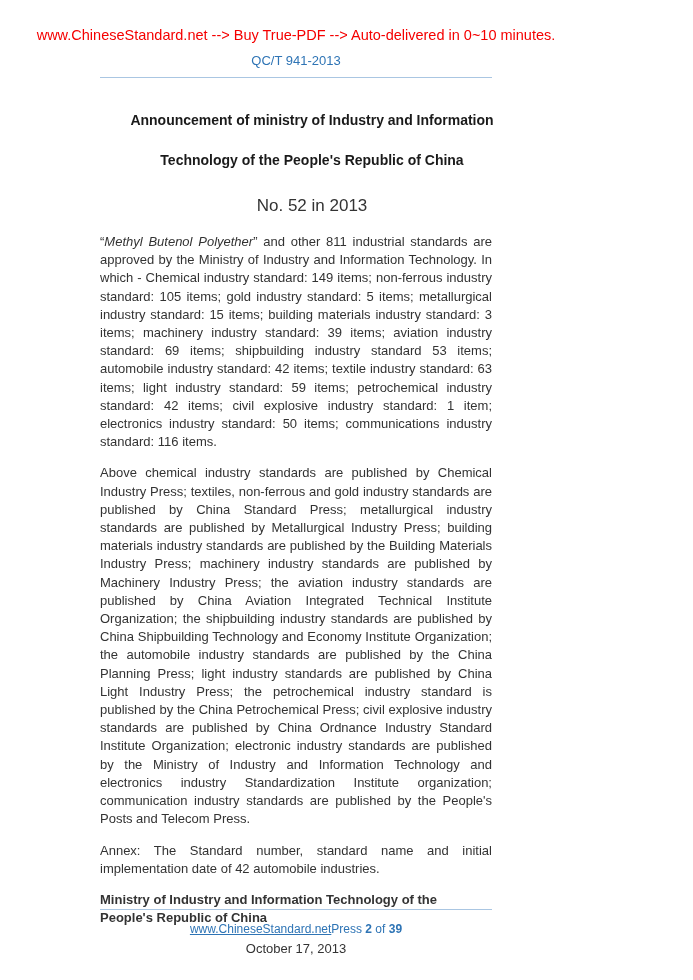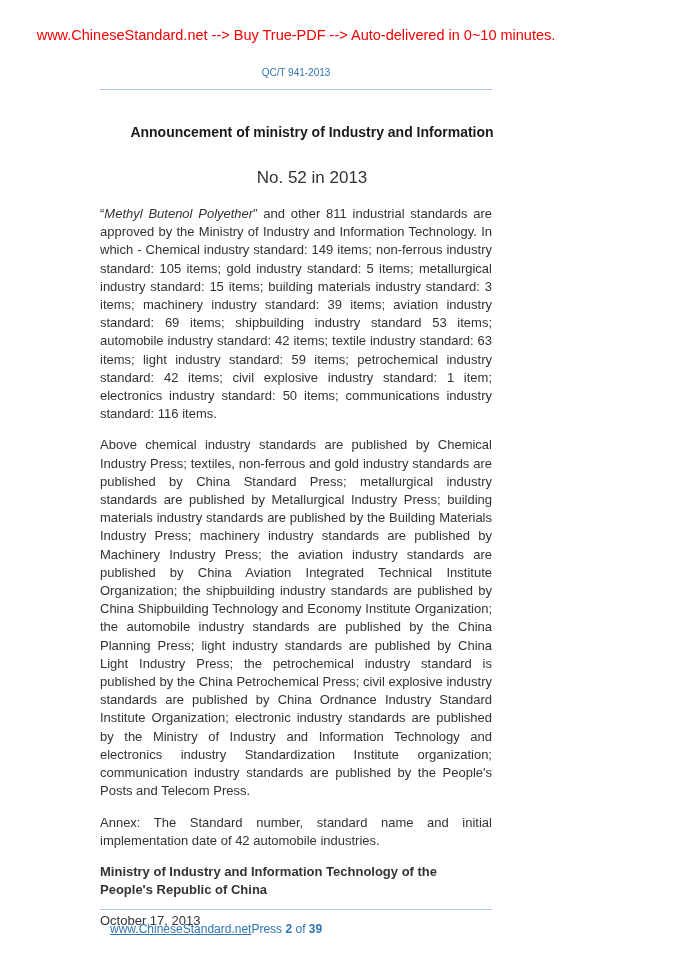--- a/index.html
+++ b/index.html
@@ -17,23 +17,23 @@
   }
   
   .header { padding-top: 26px; text-align: center; }
   .promo {
     color: #f50000;
     font-size: 14.5px;
     line-height: 19px;
   }
   .doc-code {
     color: #2e74b5;
-    font-size: 10px;
+    font-size: 13px;
     line-height: 15px;
-    margin-top: 20px;
+    margin-top: 8px;
   }
   .rule {
     border: none;
     border-top: 1px solid #aac6e2;
     margin: 9px 100px 0 100px;
   }
   
   .title-block { text-align: center; margin-top: 22px; padding-left: 32px; }
   .title-line {
     font-size: 14px;
@@ -58,39 +58,39 @@
     text-align: justify;
     margin-bottom: 13px;
   }
   .body-text p.signature {
     text-align: left;
     font-weight: bold;
     margin-top: 2px;
     margin-bottom: 13px;
   }
   .body-text p.doc-date {
-    text-align: left;
+    text-align: center;
     margin-top: 9px;
   }
   .italic { font-style: italic; }
   
   .footer {
     position: absolute;
     left: 100px;
     right: 100px;
     top: 909px;
   }
   .footer-rule {
     border: none;
     border-top: 1px solid #aac6e2;
   }
   .footer-row {
     margin-top: 12px;
     display: flex;
-    justify-content: flex-start;
+    justify-content: center;
     align-items: baseline;
     font-size: 12px;
     color: #2e74b5;
     padding: 0 10px 0 10px;
   }
   .footer-link {
     color: #2e74b5;
     text-decoration: underline;
     cursor: pointer;
   }
@@ -103,20 +103,21 @@
 <div class="page">
 
   <div class="header">
     <div class="promo">www.ChineseStandard.net --&gt; Buy True-PDF --&gt; Auto-delivered in 0~10 minutes.</div>
     <div class="doc-code">QC/T 941-2013</div>
     <hr class="rule">
   </div>
 
   <div class="title-block">
     <div class="title-line">Announcement of ministry of Industry and Information</div>
+    <div class="title-line">Technology of the People's Republic of China</div>
     <div class="subtitle">No. 52 in 2013</div>
   </div>
 
   <div class="body-text">
     <p><span>“</span><span class="italic">Methyl Butenol Polyether</span><span>”</span><span> and other 811 industrial standards are approved by the Ministry of Industry and Information Technology. In which - Chemical industry standard: 149 items; non-ferrous industry standard: 105 items; gold industry standard: 5 items; metallurgical industry standard: 15 items; building materials industry standard: 3 items; machinery industry standard: 39 items; aviation industry standard: 69 items; shipbuilding industry standard 53 items; automobile industry standard: 42 items; textile industry standard: 63 items; light industry standard: 59 items; petrochemical industry standard: 42 items; civil explosive industry standard: 1 item; electronics industry standard: 50 items; communications industry standard: 116 items.</span></p>
 
     <p>Above chemical industry standards are published by Chemical Industry Press; textiles, non-ferrous and gold industry standards are published by China Standard Press; metallurgical industry standards are published by Metallurgical Industry Press; building materials industry standards are published by the Building Materials Industry Press; machinery industry standards are published by Machinery Industry Press; the aviation industry standards are published by China Aviation Integrated Technical Institute Organization; the shipbuilding industry standards are published by China Shipbuilding Technology and Economy Institute Organization; the automobile industry standards are published by the China Planning Press; light industry standards are published by China Light Industry Press; the petrochemical industry standard is published by the China Petrochemical Press; civil explosive industry standards are published by China Ordnance Industry Standard Institute Organization; electronic industry standards are published by the Ministry of Industry and Information Technology and electronics industry Standardization Institute organization; communication industry standards are published by the People's Posts and Telecom Press.</p>
 
     <p>Annex: The Standard number, standard name and initial implementation date of 42 automobile industries.</p>
 

